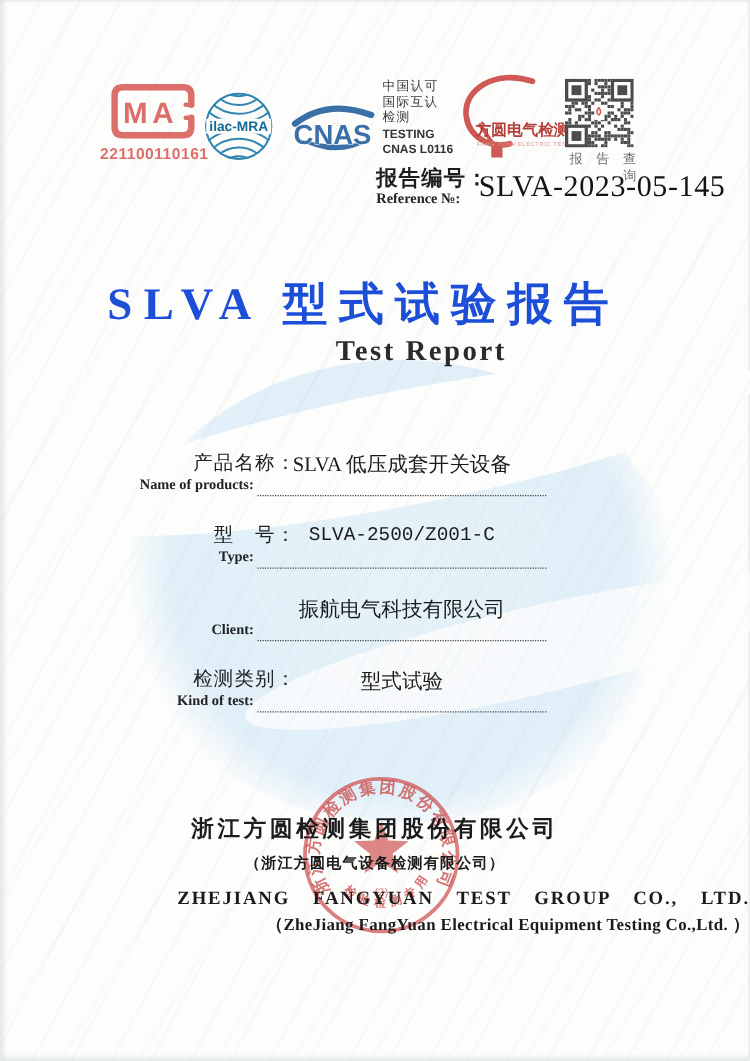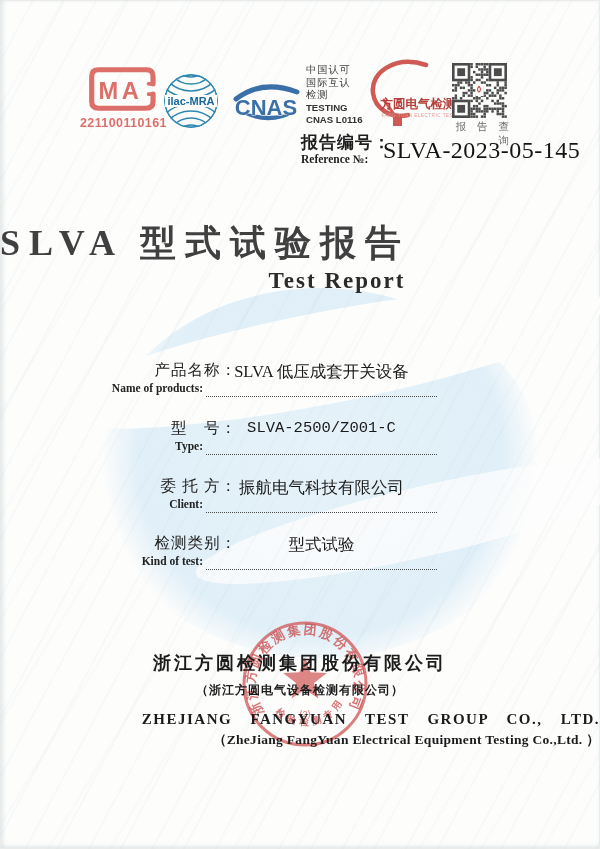--- a/index.html
+++ b/index.html
@@ -24,22 +24,22 @@
   
   .cma-num{left:80px;top:116px;width:84px;text-align:center;font-weight:bold;font-size:12.5px;
            letter-spacing:.4px;color:#dd6f6a;}
   .accred{left:306px;top:64px;width:60px;font-size:10.2px;line-height:12.6px;color:#3c3c3c;letter-spacing:1px;}
   .accred .en{font-weight:bold;letter-spacing:0;font-size:9.6px;color:#333;}
   .qr-caption{left:447px;top:120px;width:66px;text-align:right;font-size:10.5px;letter-spacing:4px;color:#6e6e6e;}
   .repno-zh{left:301px;top:131px;font-size:17px;font-weight:bold;color:#1e1e1e;letter-spacing:1px;}
   .repno-en{left:301px;top:153px;font-family:"Liberation Serif",serif;font-weight:bold;font-size:11.5px;color:#222;}
   .repno-val{left:383px;top:137px;font-family:Liberation Serif, serif;font-size:24px;color:#141414;letter-spacing:.5px;}
   
-  .title-zh{left:0;top:219px;width:496px;text-align:left;font-family:"Liberation Serif",serif;
-            font-weight:bold;font-size:36px;letter-spacing:9px;color:#404040;}
+  .title-zh{left:0;top:219px;width:496px;text-align:right;font-family:"Liberation Serif",serif;
+            font-weight:bold;font-size:36px;letter-spacing:9px;color:#1d4ed8;}
   .title-en{left:0;top:268px;width:600px;text-align:center;font-family:"Liberation Serif",serif;
             font-weight:bold;font-size:23px;letter-spacing:2px;color:#2b2b2b;padding-left:37px;}
   
   .field{left:0;top:0;width:600px;height:56px;}
   .f-zh{position:absolute;left:70px;width:167px;text-align:right;font-size:15.5px;font-weight:normal;
         color:#212121;letter-spacing:1px;}
   .f-en{position:absolute;left:70px;top:22px;width:133px;text-align:right;
         font-family:"Liberation Serif",serif;font-weight:bold;font-size:11.5px;color:#222;}
   .f-line{position:absolute;left:206px;top:36px;width:231px;border-bottom:1.6px dotted #4a4a4a;height:0;}
   .f-val{position:absolute;left:206px;top:1px;width:231px;text-align:center;
@@ -294,21 +294,20 @@
     <div class="f-val">SLVA 低压成套开关设备</div>
     <div class="f-line"></div>
   </div>
   <div class="abs z2 field" style="top:418px;">
     <div class="f-zh">型　号：</div>
     <div class="f-en">Type:</div>
     <div class="f-val mono">SLVA-2500/Z001-C</div>
     <div class="f-line"></div>
   </div>
   <div class="abs z2 field" style="top:476px;">
-    <div class="f-zh">委 托 方：</div>
     <div class="f-en">Client:</div>
     <div class="f-val">振航电气科技有限公司</div>
     <div class="f-line"></div>
   </div>
   <div class="abs z2 field" style="top:533px;">
     <div class="f-zh">检测类别：</div>
     <div class="f-en">Kind of test:</div>
     <div class="f-val">型式试验</div>
     <div class="f-line"></div>
   </div>

